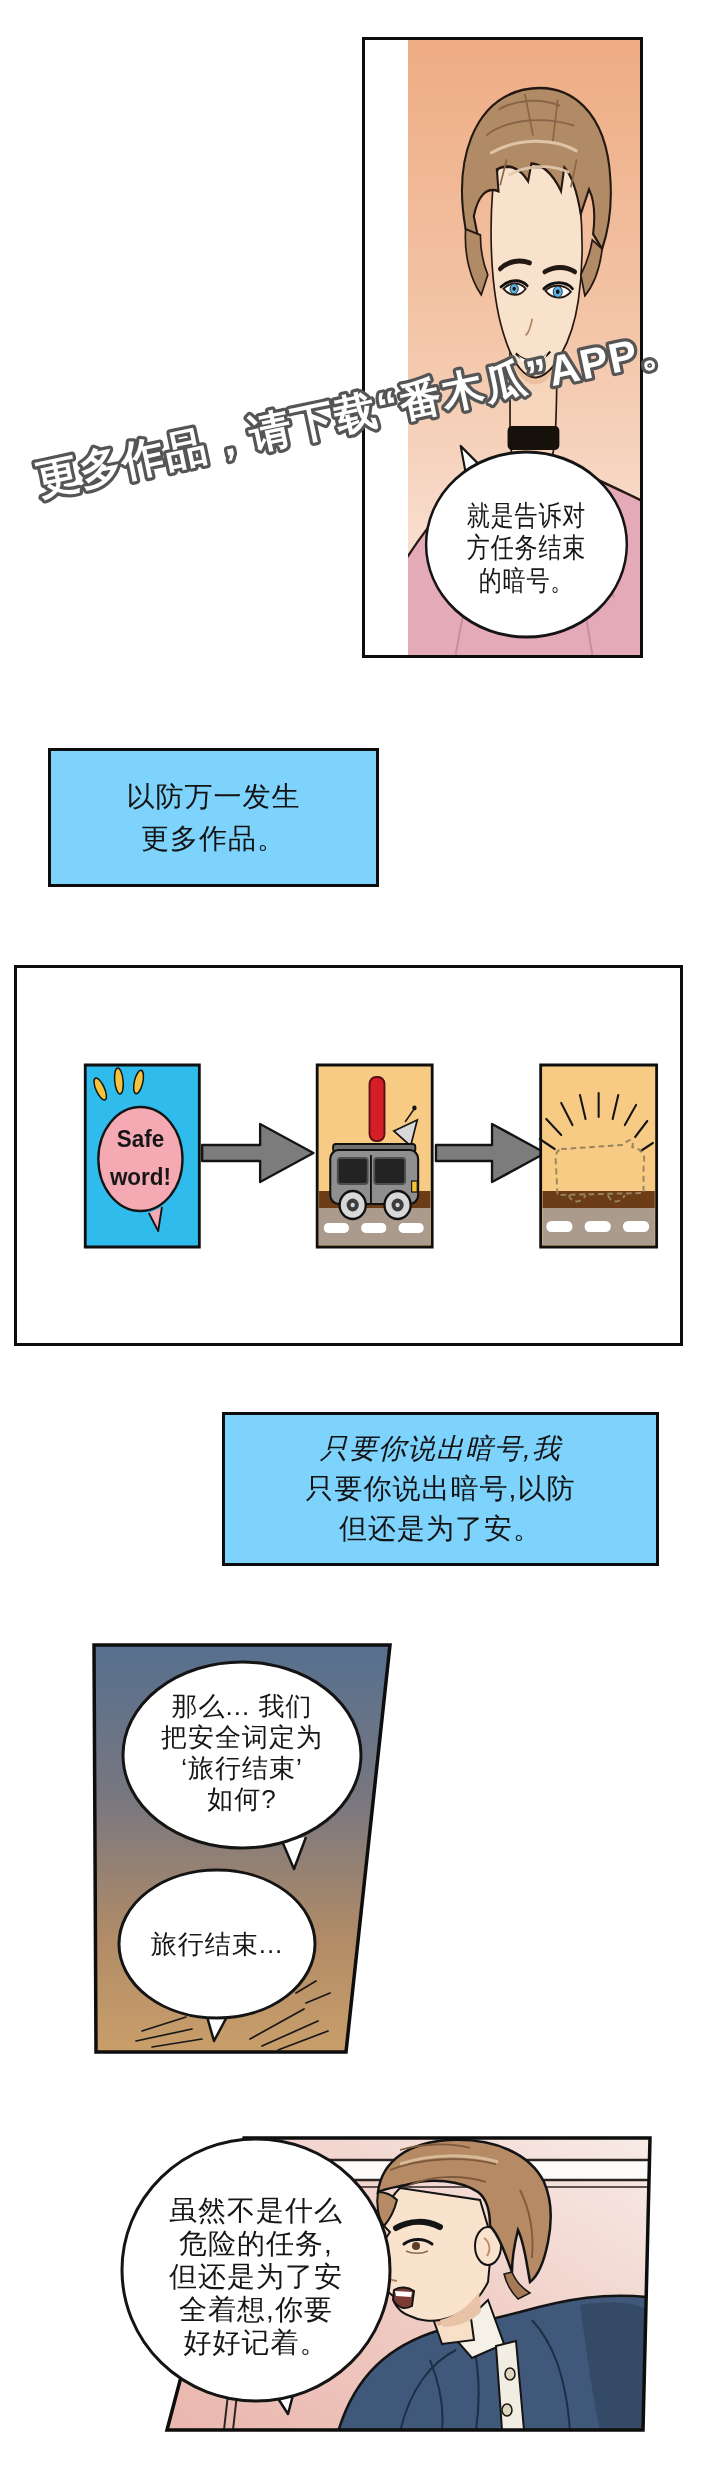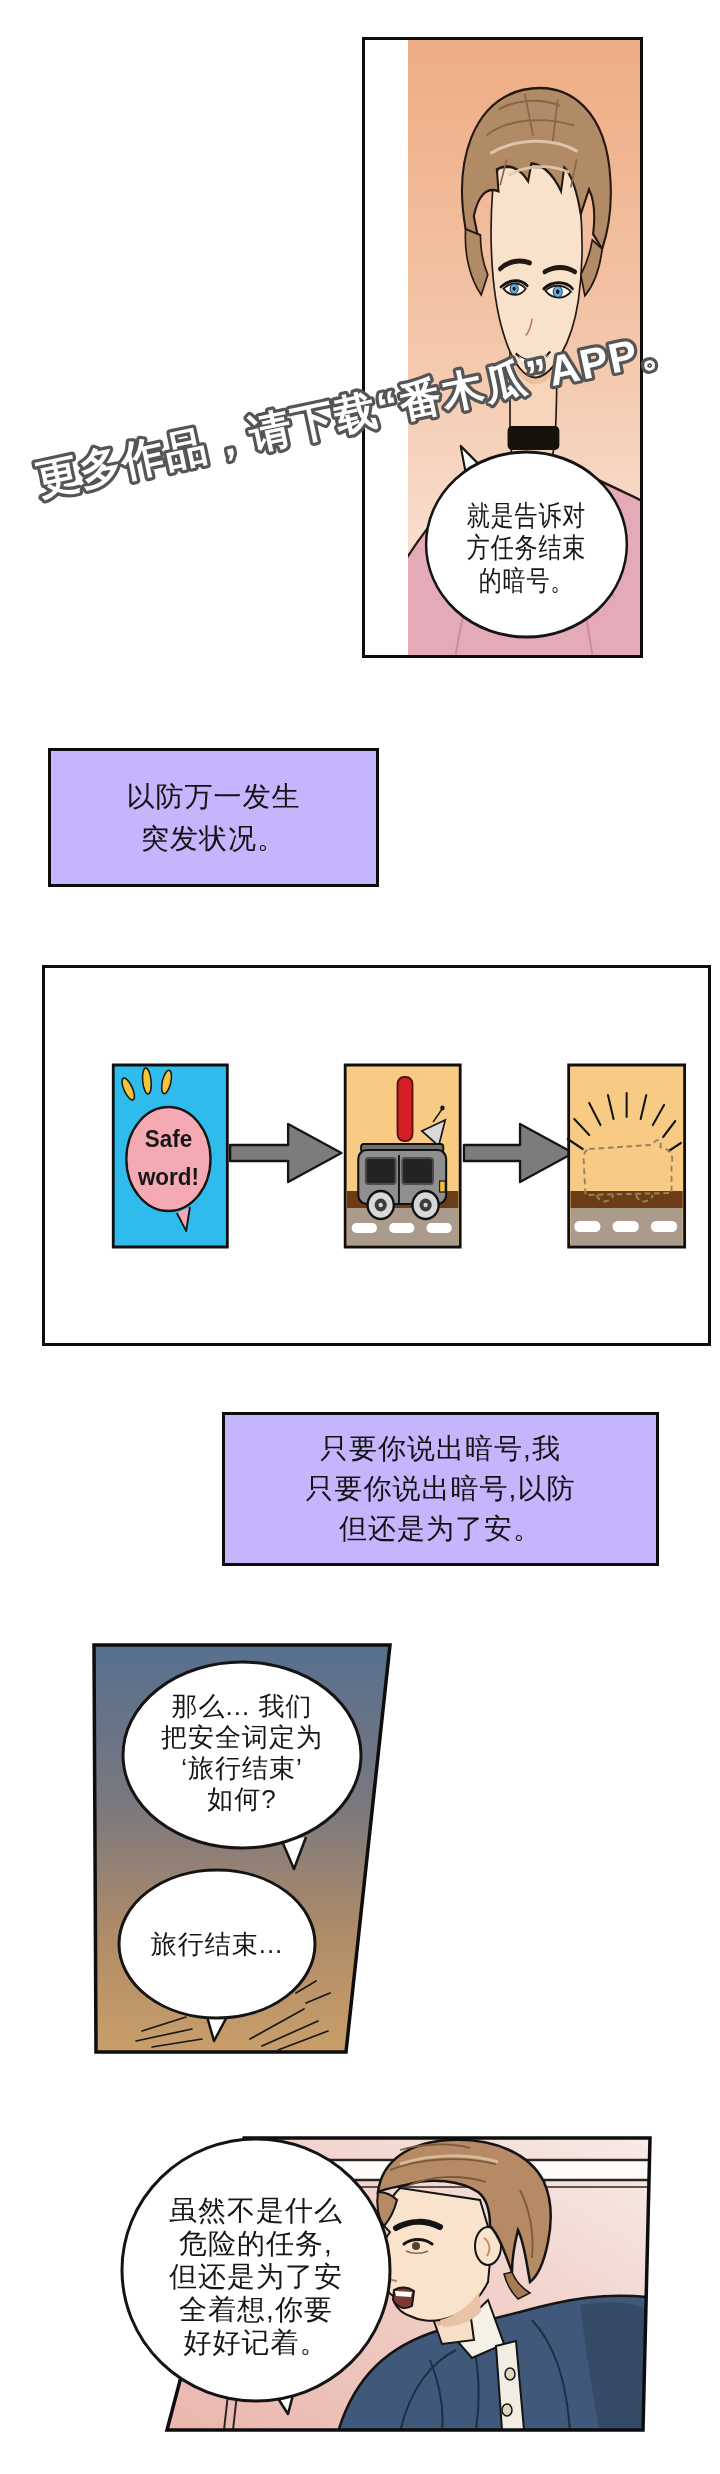--- a/index.html
+++ b/index.html
@@ -5,21 +5,21 @@
   * { margin:0; padding:0; box-sizing:border-box; }
   html,body { background:#ffffff; }
   body { font-family:"Liberation Sans", sans-serif; }
   #page {
     position:relative; width:720px; height:2474px;
     margin:0 auto; background:#ffffff; overflow:hidden;
   }
   .abs { position:absolute; }
   .panel-frame { border:3px solid #0d0d0d; background:#fff;padding-left:43px; }
   .caption-box {
-    border:3px solid #0d0d0d; background:#c4b5fd;
+    border:3px solid #0d0d0d; background:#7dd3fc;
     display:flex; flex-direction:column; justify-content:center; align-items:center;
     color:#121212; text-align:center; z-index:2;
   }
   .caption-box .cap-line { font-size:28px; line-height:1.48; letter-spacing:1px; font-weight:500; }
   svg { display:block; }
   svg text { font-family:"Liberation Sans", sans-serif; }
   .z1 { z-index:1; } .z5 { z-index:5; }
 </style>
 </head>
 <body>
@@ -94,24 +94,24 @@
       </g>
     </svg>
   </div>
 
   <svg class="abs z5" style="left:0; top:310px; pointer-events:none;" width="720" height="210" viewBox="0 0 720 210">
     <text x="40" y="185" transform="rotate(-12 40 185)" font-size="42" font-weight="bold" fill="#ffffff" stroke="#555555" stroke-width="6.5" paint-order="stroke" stroke-linejoin="round" letter-spacing="1.5">更多作品，请下载“番木瓜”APP。</text>
   </svg>
 
   <div class="abs caption-box" style="left:48px; top:748px; width:331px; height:139px;">
     <div class="cap-line">以防万一发生</div>
-    <div class="cap-line">突发状况。</div>
+    <div class="cap-line">更多作品。</div>
   </div>
 
-  <div class="abs panel-frame z1" style="left:42px; top:965px; width:669px; height:381px;">
+  <div class="abs panel-frame z1" style="left:14px; top:965px; width:669px; height:381px;">
     <svg width="100%" height="100%" viewBox="0 0 663 375" preserveAspectRatio="none">
 
       <g transform="translate(27,97)">
         <rect x="0" y="0" width="122" height="182" fill="#2fbbec" stroke="#0f0f0f" stroke-width="3"></rect>
         <g>
           <ellipse cx="16" cy="24" rx="4.5" ry="12" fill="#f6c33c" stroke="#141414" stroke-width="1.6" transform="rotate(-26 16 24)"></ellipse>
           <ellipse cx="36" cy="16" rx="4.5" ry="13" fill="#f6c33c" stroke="#141414" stroke-width="1.6" transform="rotate(-6 36 16)"></ellipse>
           <ellipse cx="57" cy="17" rx="4.5" ry="12" fill="#f6c33c" stroke="#141414" stroke-width="1.6" transform="rotate(14 57 17)"></ellipse>
         </g>
         <g>
@@ -181,21 +181,21 @@
         <g fill="none" stroke="#97835f" stroke-width="2" stroke-dasharray="6 4">
           <path d="M22,84 L88,80 C96,72 100,74 98,82 L104,84 C110,86 112,92 110,100 L110,128 L18,130 L16,94 C16,88 18,85 22,84 Z"></path>
           <path d="M30,130 C32,138 44,139 48,130"></path>
           <path d="M72,130 C74,138 86,139 90,130"></path>
         </g>
       </g>
     </svg>
   </div>
 
   <div class="abs caption-box" style="left:222px; top:1412px; width:437px; height:154px;">
-    <div class="cap-line" style="line-height:1.42;">只要你说出暗号,我</div>
+    <div class="cap-line" style="line-height:1.42;font-style:italic;">只要你说出暗号,我</div>
     <div class="cap-line" style="line-height:1.42;">只要你说出暗号,以防</div>
     <div class="cap-line" style="line-height:1.42;">但还是为了安。</div>
   </div>
 
   <svg class="abs z1" style="left:90px; top:1641px;" width="304" height="415" viewBox="0 0 304 415">
     <defs>
       <linearGradient id="pg5" x1="0" y1="0" x2="0" y2="1">
         <stop offset="0" stop-color="#56708f"></stop>
         <stop offset="0.38" stop-color="#79777f"></stop>
         <stop offset="0.72" stop-color="#b18c67"></stop>

